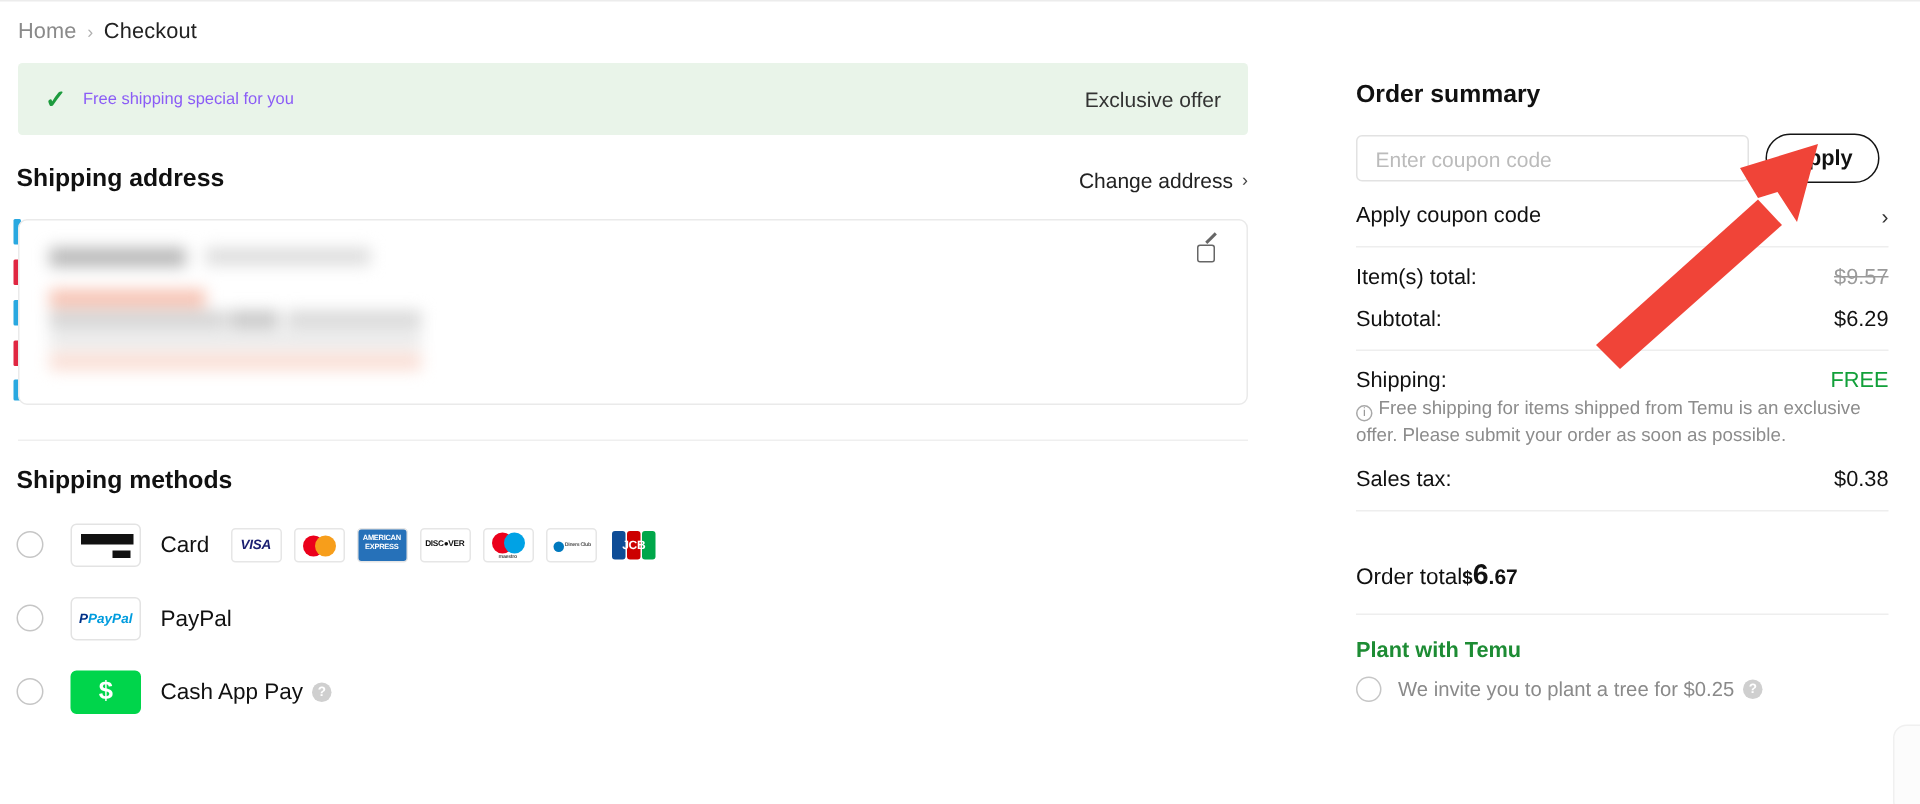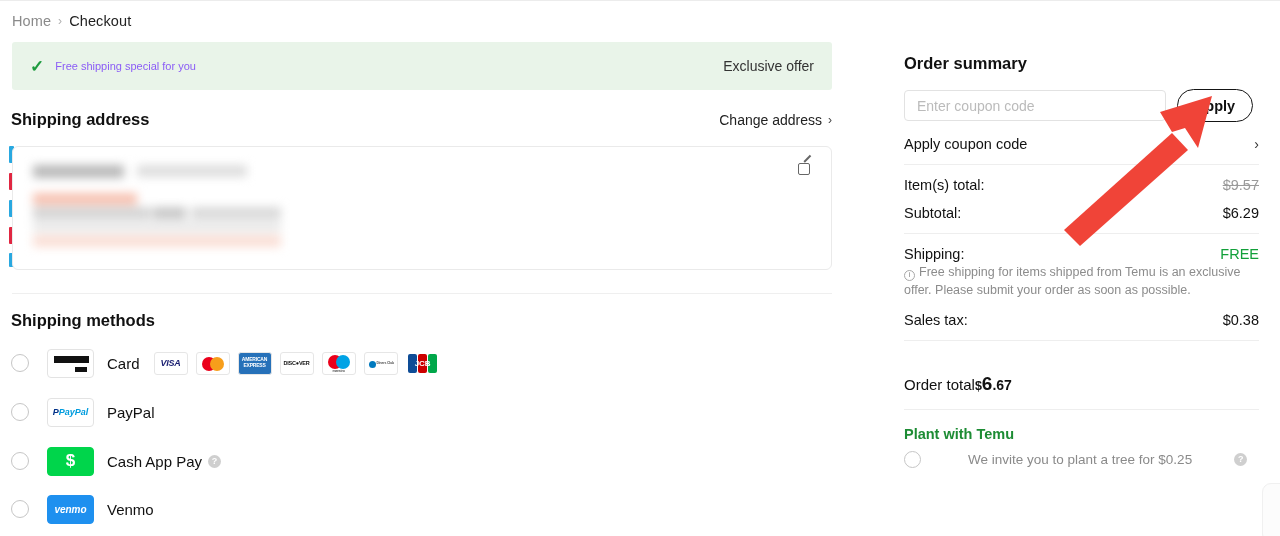--- a/index.html
+++ b/index.html
@@ -181,21 +181,21 @@
     display: flex; align-items: baseline; justify-content: flex-start;
     margin-top: 32px;
   }
   .total-row .lbl { font-size: 15px; color: #111; }
   .total-row .amt { color: #111; }
   .total-row .amt .cur { font-size: 12.5px; font-weight: bold; }
   .total-row .amt .big { font-size: 19px; font-weight: bold; }
   .total-row .amt .cents { font-size: 14px; font-weight: bold; }
 
   .plant-title { font-size: 14.5px; font-weight: bold; color: #1d8c34; margin-top: 16px; }
-  .plant-row { display: flex; align-items: center; margin-top: 9px; gap: 36px; }
+  .plant-row { display: flex; align-items: center; margin-top: 9px; }
   .plant-row .radio { width: 17px; height: 17px; }
   .plant-row .ptext { font-size: 13.5px; color: #8a8a8a; margin-left: 11px; }
 
   .submit-btn {
     margin-top: 18px; width: 351px; height: 47px; border: none; border-radius: 24px;
     background: #fb7701; color: #fff; font-size: 16.5px; font-weight: bold;
     cursor: pointer; font-family: "Liberation Sans", sans-serif;
   }
 
   .ghost-panel {
@@ -316,27 +316,20 @@
 
     <div class="pay-row" style="top:446px;">
       <span class="radio"></span>
       <span class="pay-logo" style="background:#00d54b; border-color:#00d54b;">
         <span style="position:absolute; inset:0; display:flex; align-items:center; justify-content:center; color:#fff; font-size:17px; font-weight:bold;">$</span>
       </span>
       <span class="pay-label">Cash App Pay</span>
       <span class="help-q">?</span>
     </div>
 
-    <div class="pay-row" style="top:494px;">
-      <span class="radio"></span>
-      <span class="pay-logo" style="background:#1e90ef; border-color:#1e90ef;">
-        <span style="position:absolute; inset:0; display:flex; align-items:center; justify-content:center; color:#fff; font-size:10px; font-weight:bold; font-style:italic;">venmo</span>
-      </span>
-      <span class="pay-label">Venmo</span>
-    </div>
   </div>
 
   <div class="right-col">
     <div class="right-inner">
 
       <div class="os-title">Order summary</div>
 
       <div class="coupon-row">
         <input class="coupon-input" type="text" placeholder="Enter coupon code" style="">
         <button class="apply-btn">Apply</button>

